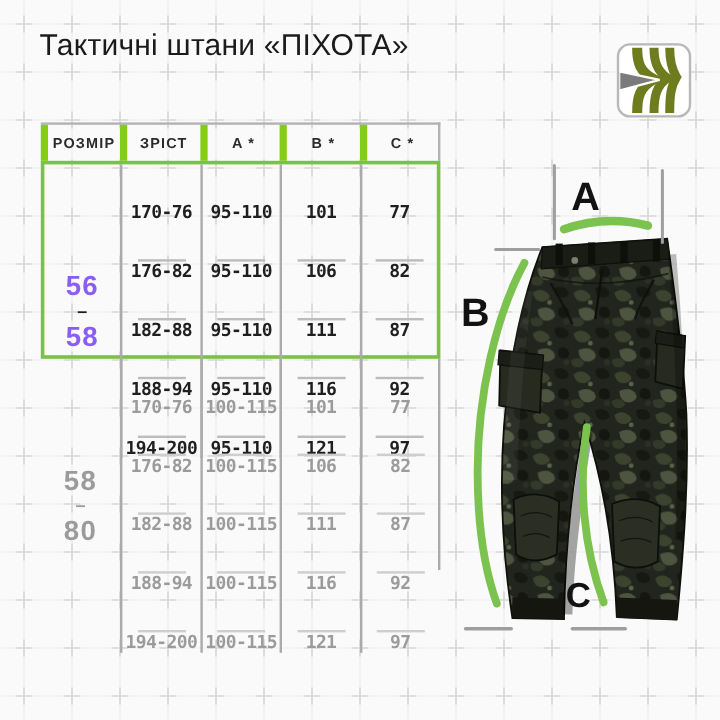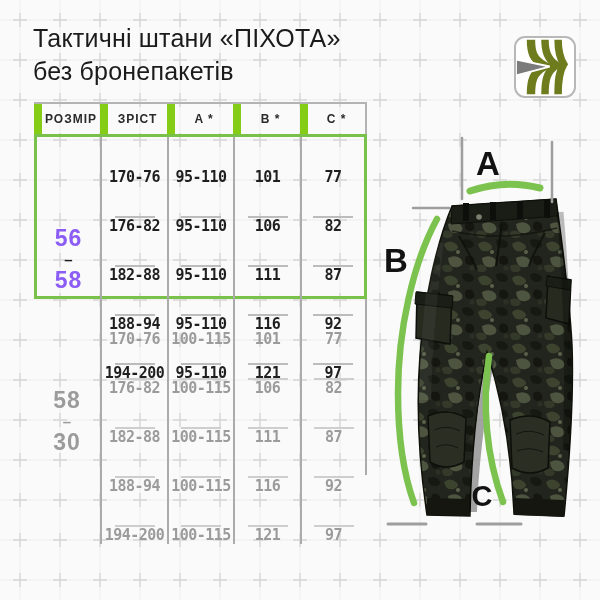--- a/index.html
+++ b/index.html
@@ -35,21 +35,21 @@
 
   .thead{
     display:grid;
     grid-template-columns:66px 67px 66px 67px 65px;
     height:32px;
     border-top:2px solid #b3b3b3;
     border-right:2px solid #b3b3b3;
   }
   .hcell{
     display:flex; align-items:center; justify-content:center;
-    border-left:8px solid #84cc16;
+    border-left:6px solid #84cc16;
     font-size:12px; font-weight:700; letter-spacing:1px; color:#2b2b2b;
     white-space:pre;
   }
 
   .block{ display:grid; width:333px; }
   .g1{
     height:165px;
     border:3px solid #7ac14b;
     grid-template-columns:63px 67px 66px 67px 64px;
   }
@@ -113,21 +113,20 @@
     </pattern>
   </defs>
   <rect width="600" height="600" fill="#fafafa"></rect>
   <rect width="600" height="600" fill="url(#gp)"></rect>
 </svg>
 
 <div class="stage">
 
   <div class="title">
     <div>Тактичні штани «ПІХОТА»</div>
-    <div>без бронепакетів</div>
   </div>
 
   <div class="logo">
     <svg viewBox="0 0 62 62" xmlns="http://www.w3.org/2000/svg">
       <path d="M16,2 C16,15 18,23 31,30 C18,37 16,46 16,60" fill="none" stroke="#6e7c1e" stroke-width="9"></path>
       <path d="M31,2 C31,13 33,22 43,29 C33,36 31,45 31,60" fill="none" stroke="#6e7c1e" stroke-width="8"></path>
       <path d="M45,2 C45,11 46,20 51,28 C46,36 45,45 45,60" fill="none" stroke="#6e7c1e" stroke-width="8"></path>
       <path d="M0,23 L36,30.5 L0,40 Z" fill="#7b7b7b" stroke="#ffffff" stroke-width="2"></path>
     </svg>
   </div>
@@ -175,21 +174,21 @@
         <div class="cell">87</div>
         <div class="cell">92</div>
         <div class="cell">97</div>
       </div>
     </div>
 
     <div class="block g2">
       <div class="sizecol">
         <div class="sz">58</div>
         <div class="szd">–</div>
-        <div class="sz">30</div>
+        <div class="sz">80</div>
       </div>
       <div class="col">
         <div class="cell">170-76</div>
         <div class="cell">176-82</div>
         <div class="cell">182-88</div>
         <div class="cell">188-94</div>
         <div class="cell">194-200</div>
       </div>
       <div class="col">
         <div class="cell">100-115</div>

